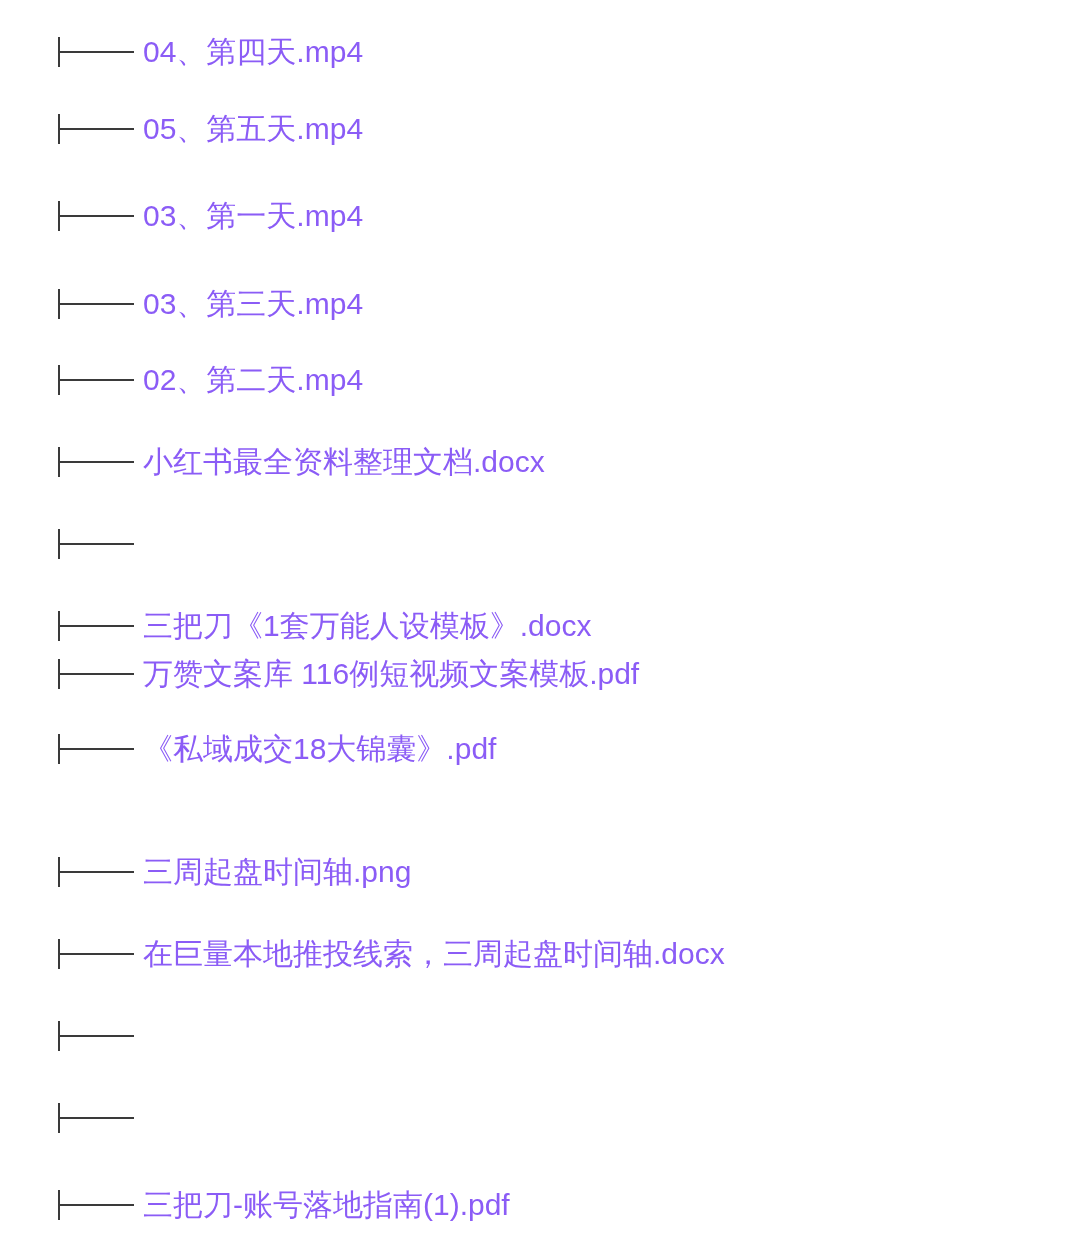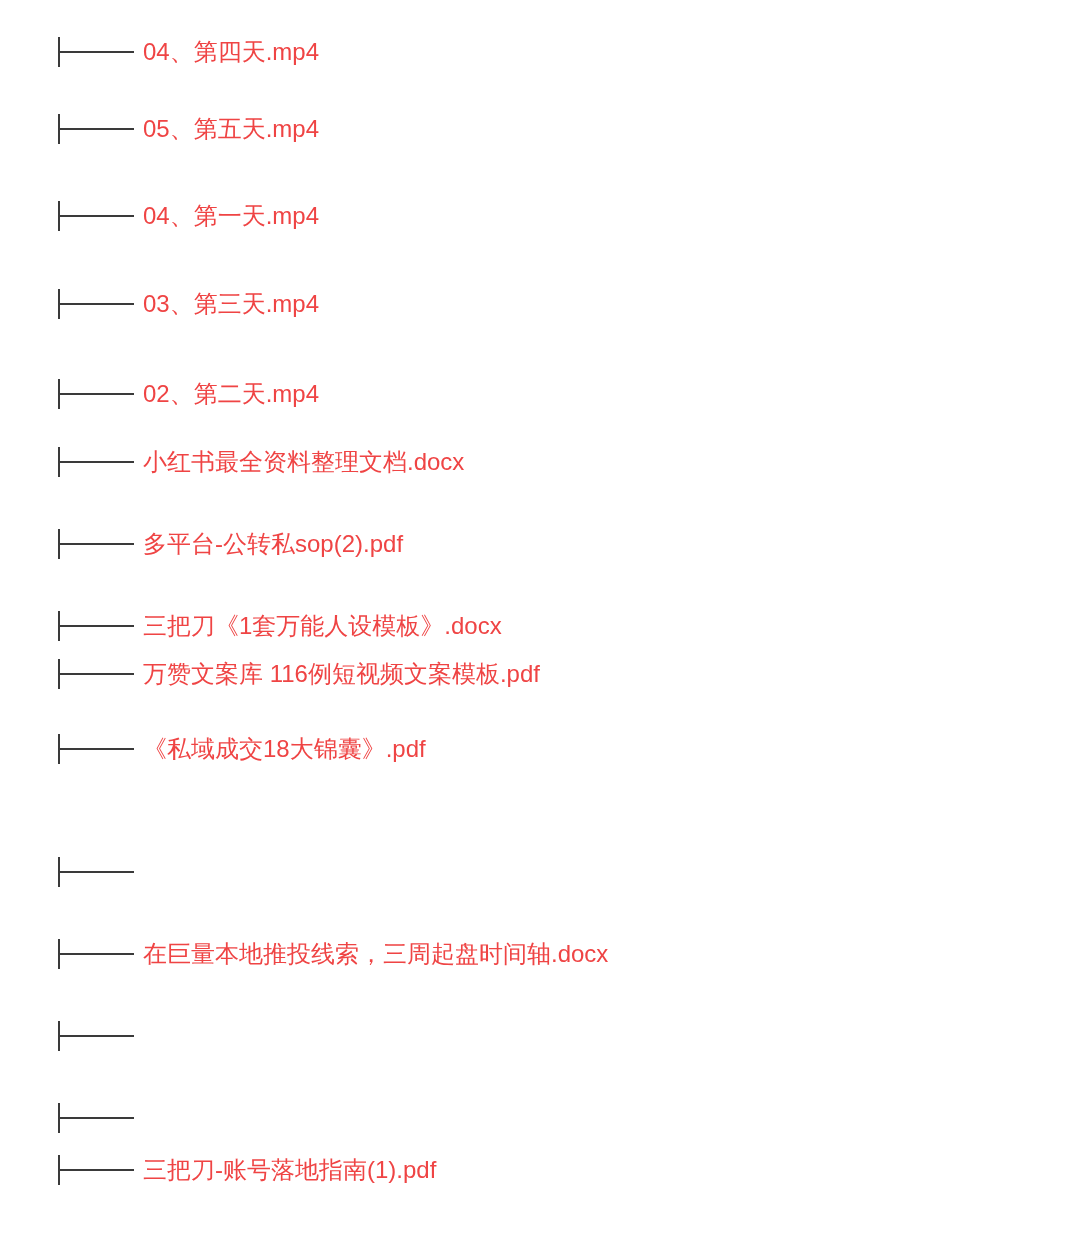--- a/index.html
+++ b/index.html
@@ -3,21 +3,21 @@
 <meta charset="utf-8">
 <style>
   html, body { margin: 0; padding: 0; background: #ffffff; }
   body { width: 1079px; height: 1244px; position: relative; overflow: hidden;
          font-family: "Liberation Sans", "DejaVu Sans", sans-serif; color: #2b2b2b; }
   .tree { position: absolute; left: 0; top: 0; width: 100%; }
   .row { position: absolute; left: 0; height: 40px; width: 100%; }
   .connector { position: absolute; left: 58px; top: 0; width: 78px; height: 30px; }
   .connector .v { position: absolute; left: 0; top: 0; width: 2px; height: 30px; background: #3a3a3a; }
   .connector .h { position: absolute; left: 2px; top: 14px; width: 74px; height: 2px; background: #3a3a3a; }
-  .label { position: absolute; left: 143px; top: -4px; font-size: 24px; line-height: 38px; white-space: nowrap; color: #ef4444; }
+  .label { position: absolute; left: 143px; top: -4px; font-size: 30px; line-height: 38px; white-space: nowrap; color: #8b5cf6; }
 </style>
 </head>
 <body>
 
 <div class="tree">
   <div class="row" style="top:37px">
     <span class="connector">
         <span class="v"></span>
         <span class="h"></span>
       </span>
@@ -28,49 +28,48 @@
         <span class="v"></span>
         <span class="h"></span>
       </span>
     <span class="label">05、第五天.mp4</span>
   </div>
   <div class="row" style="top:201px">
     <span class="connector">
         <span class="v"></span>
         <span class="h"></span>
       </span>
-    <span class="label">04、第一天.mp4</span>
+    <span class="label">03、第一天.mp4</span>
   </div>
   <div class="row" style="top:289px">
     <span class="connector">
         <span class="v"></span>
         <span class="h"></span>
       </span>
     <span class="label">03、第三天.mp4</span>
   </div>
-  <div class="row" style="top:379px">
+  <div class="row" style="top:365px">
     <span class="connector">
         <span class="v"></span>
         <span class="h"></span>
       </span>
     <span class="label">02、第二天.mp4</span>
   </div>
   <div class="row" style="top:447px">
     <span class="connector">
         <span class="v"></span>
         <span class="h"></span>
       </span>
     <span class="label">小红书最全资料整理文档.docx</span>
   </div>
   <div class="row" style="top:529px">
     <span class="connector">
         <span class="v"></span>
         <span class="h"></span>
       </span>
-    <span class="label">多平台-公转私sop(2).pdf</span>
   </div>
   <div class="row" style="top:611px">
     <span class="connector">
         <span class="v"></span>
         <span class="h"></span>
       </span>
     <span class="label">三把刀《1套万能人设模板》.docx</span>
   </div>
   <div class="row" style="top:659px">
     <span class="connector">
@@ -84,40 +83,41 @@
         <span class="v"></span>
         <span class="h"></span>
       </span>
     <span class="label">《私域成交18大锦囊》.pdf</span>
   </div>
   <div class="row" style="top:857px">
     <span class="connector">
         <span class="v"></span>
         <span class="h"></span>
       </span>
+    <span class="label">三周起盘时间轴.png</span>
   </div>
   <div class="row" style="top:939px">
     <span class="connector">
         <span class="v"></span>
         <span class="h"></span>
       </span>
     <span class="label">在巨量本地推投线索，三周起盘时间轴.docx</span>
   </div>
   <div class="row" style="top:1021px">
     <span class="connector">
         <span class="v"></span>
         <span class="h"></span>
       </span>
   </div>
   <div class="row" style="top:1103px">
     <span class="connector">
         <span class="v"></span>
         <span class="h"></span>
       </span>
   </div>
-  <div class="row" style="top:1155px">
+  <div class="row" style="top:1190px">
     <span class="connector">
         <span class="v"></span>
         <span class="h"></span>
       </span>
     <span class="label">三把刀-账号落地指南(1).pdf</span>
   </div>
 </div>
 
 </body></html>

